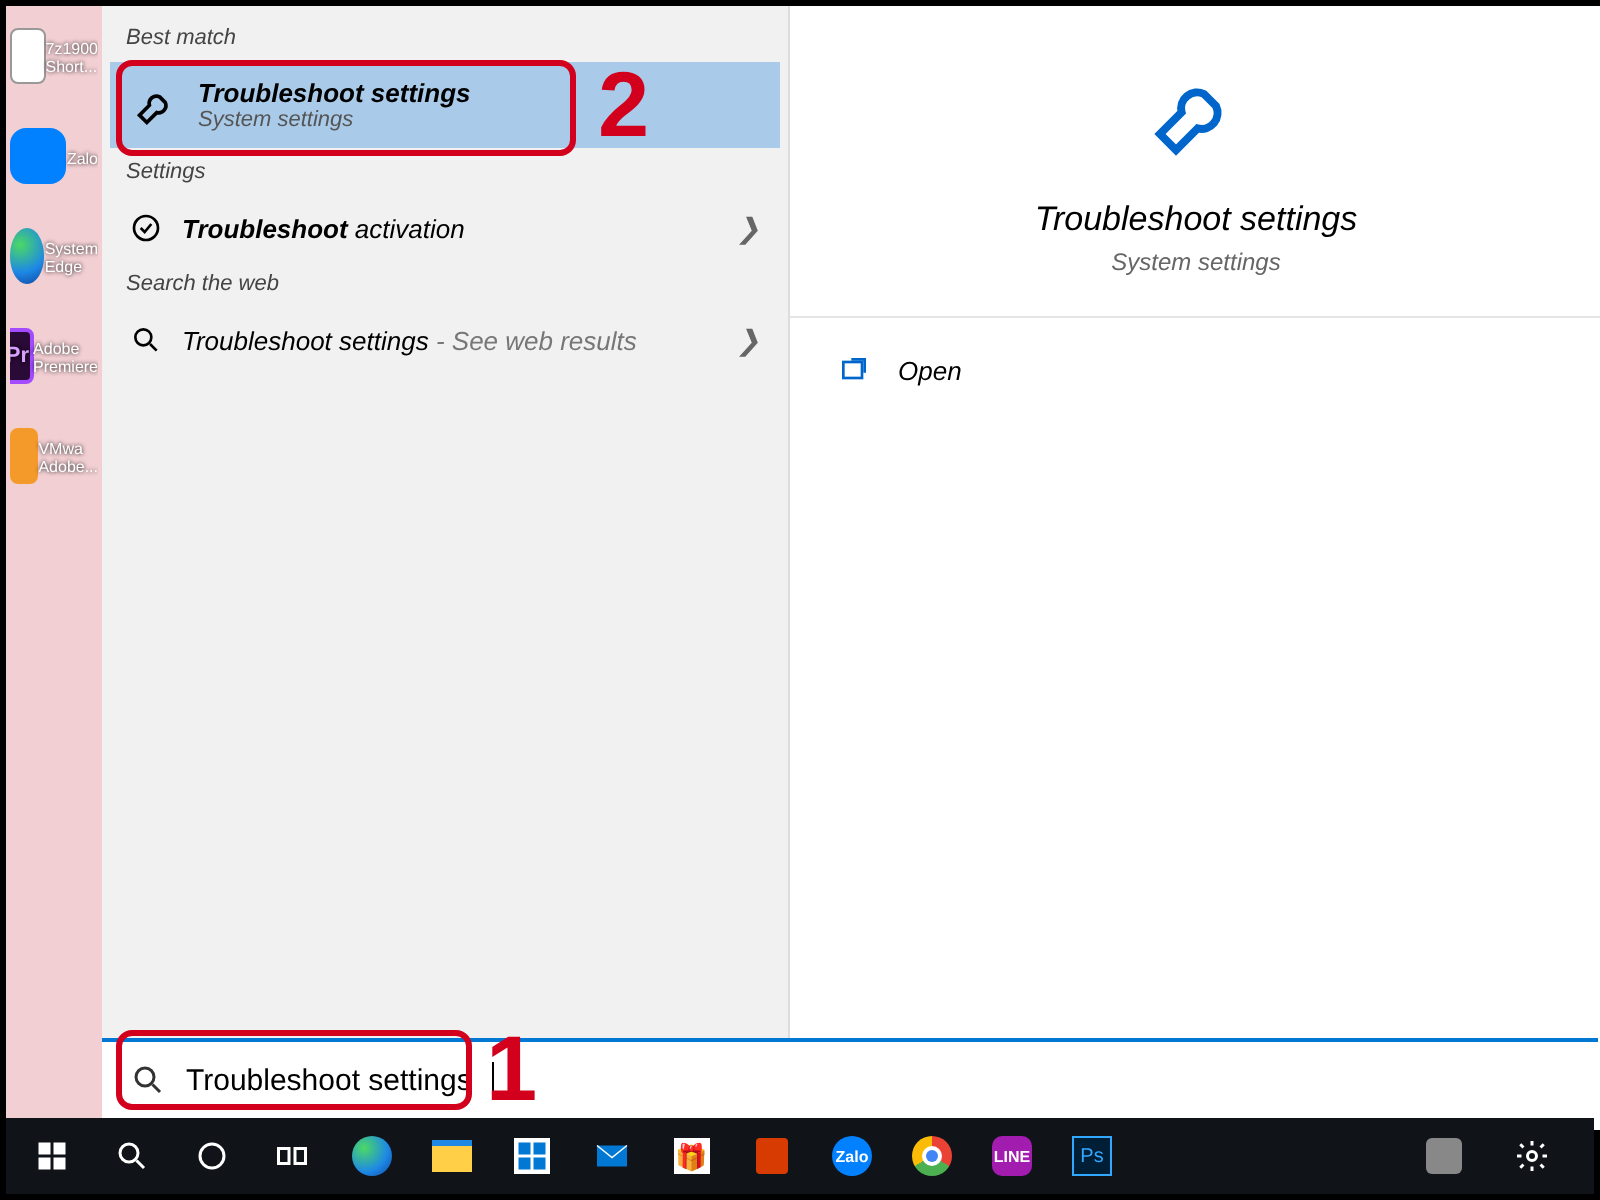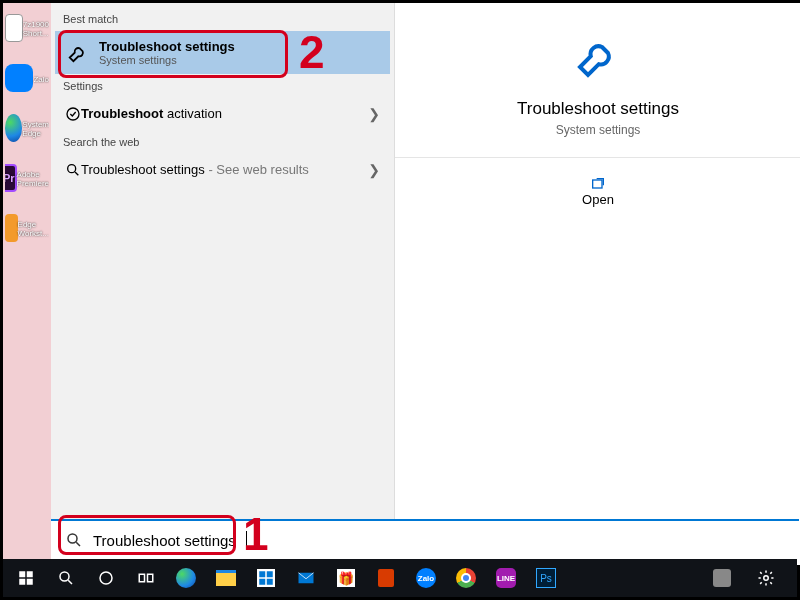--- a/index.html
+++ b/index.html
@@ -7,42 +7,42 @@
   .frame { width: 800px; height: 600px; border: 3px solid #000; position: relative; background: #0f0f0f; }
   .desktop { position: absolute; inset: 0; background: #f2cfd3; }
   .desktop-icons { position: absolute; left: 2px; top: 2px; width: 48px; }
   .dicon { width: 44px; height: 48px; margin-bottom: 2px; display:flex; align-items:center; justify-content:flex-end; font-size:8px; color:#fff; text-shadow:0 0 2px #000; overflow:hidden; }
   .dicon .ibox { width:50px; height:28px; border-radius:4px; margin-bottom:2px; }
   .ibox.zip   { background:#fff; border:1px solid #999; }
   .ibox.zalo  { background:#0180ff; border-radius:8px; }
   .ibox.edge  { background: radial-gradient(circle at 30% 30%, #4cd964, #1e88e5 60%, #0d47a1); border-radius:50%; }
   .ibox.pr    { background:#2a0a36; border:2px solid #a34cff; }
   .ibox.vm    { background:#f39a2b; }
-  .search-panel { position:absolute; left:48px; top:0; width:750px; height:562px; background:#3b82f6; display:flex; }
+  .search-panel { position:absolute; left:48px; top:0; width:750px; height:562px; background:#3b82f6; display:flex;font-style:italic; }
   .left-col { width:344px; height:100%; background:#f1f1f1; border-right:1px solid #ddd; padding-top:6px; }
   .right-col { flex:1; background:#fff; }
   .section-label { font-size:11px; color:#444; padding:4px 12px; }
   .best-match { background:#a9cae8; padding:8px 12px; display:flex; align-items:center; position:relative; margin:2px 4px; }
   .best-match .w-icon { width:22px; height:22px; margin-right:10px; }
   .bm-title { font-weight:600; font-size:13px; color:#000; }
   .bm-sub   { font-size:11px; color:#555; }
   .callout { position:absolute; border:3px solid #d3001d; border-radius:8px; pointer-events:none; }
   .c2 { left:55px; top:27px; width:230px; height:48px; }
   .c1 { left:55px; top:512px; width:178px; height:40px; }
   .num { position:absolute; font-weight:900; color:#d3001d; }
   .n2 { left:296px; top:22px; font-size:46px; }
   .n1 { left:240px; top:504px; font-size:46px; }
   .row { display:flex; align-items:center; padding:10px 14px; font-size:13px; color:#000; justify-content:space-between; }
-  .row .rl { display:flex; align-items:flex-start; }
+  .row .rl { display:flex; align-items:center; gap:10px; }
   .chev { color:#666; font-size:14px; }
   .preview { padding:30px 10px 20px; text-align:center; border-bottom:1px solid #e5e5e5; }
   .preview svg { width:48px; height:48px; }
   .pv-title { font-size:17px; margin-top:14px; }
   .pv-sub { font-size:12px; color:#666; margin-top:4px; }
-  .open-row { display:flex; align-items:center; gap:0; padding:18px 24px; font-size:13px;flex-direction:column; }
+  .open-row { display:flex; align-items:center; gap:14px; padding:18px 24px; font-size:13px; }
   .open-row svg { width:16px; height:16px; }
   .search-bar { position:absolute; left:48px; bottom:38px; height:40px; width:748px; background:#fff; border-top:2px solid #0078d4; display:flex; align-items:center; padding:0 14px; gap:10px; }
   .search-bar input { border:none; outline:none; font-size:15px; flex:1; }
   .caret { border-right:1px solid #000; height:18px; }
   .taskbar { position:absolute; left:0; bottom:0; width:100%; height:38px; background:#101318; display:flex; align-items:center; padding:0 4px; gap:2px; }
   .tbtn { width:38px; height:34px; display:flex; align-items:center; justify-content:center; color:#fff; }
   .tbtn svg { width:18px; height:18px; }
   .tray { margin-left:auto; display:flex; align-items:center; gap:6px; padding-right:8px; color:#fff; }
   .muted { color:#777; }
 </style>
@@ -64,21 +64,21 @@
       <div class="dicon">
           <div class="ibox edge"></div>
           <span>System Edge</span>
         </div>
       <div class="dicon">
           <div class="ibox pr" style="color:#d9a0ff;font-size:11px;font-weight:bold;display:flex;align-items:center;justify-content:center">Pr</div>
           <span>Adobe Premiere</span>
         </div>
       <div class="dicon">
           <div class="ibox vm"></div>
-          <span>Edge Workst...</span>
+          <span>VMwa Adobe...</span>
         </div>
     </div>
 
     <div class="search-panel">
       <div class="left-col">
         <div class="section-label">Best match</div>
 
         <div class="best-match">
           <svg class="w-icon" viewBox="0 0 24 24" fill="none" stroke="#000" stroke-width="2">
               <path d="M14 7a4 4 0 0 0-5.6 4.6L3 17l4 4 5.4-5.4A4 4 0 0 0 17 10l-3-3z"></path>

